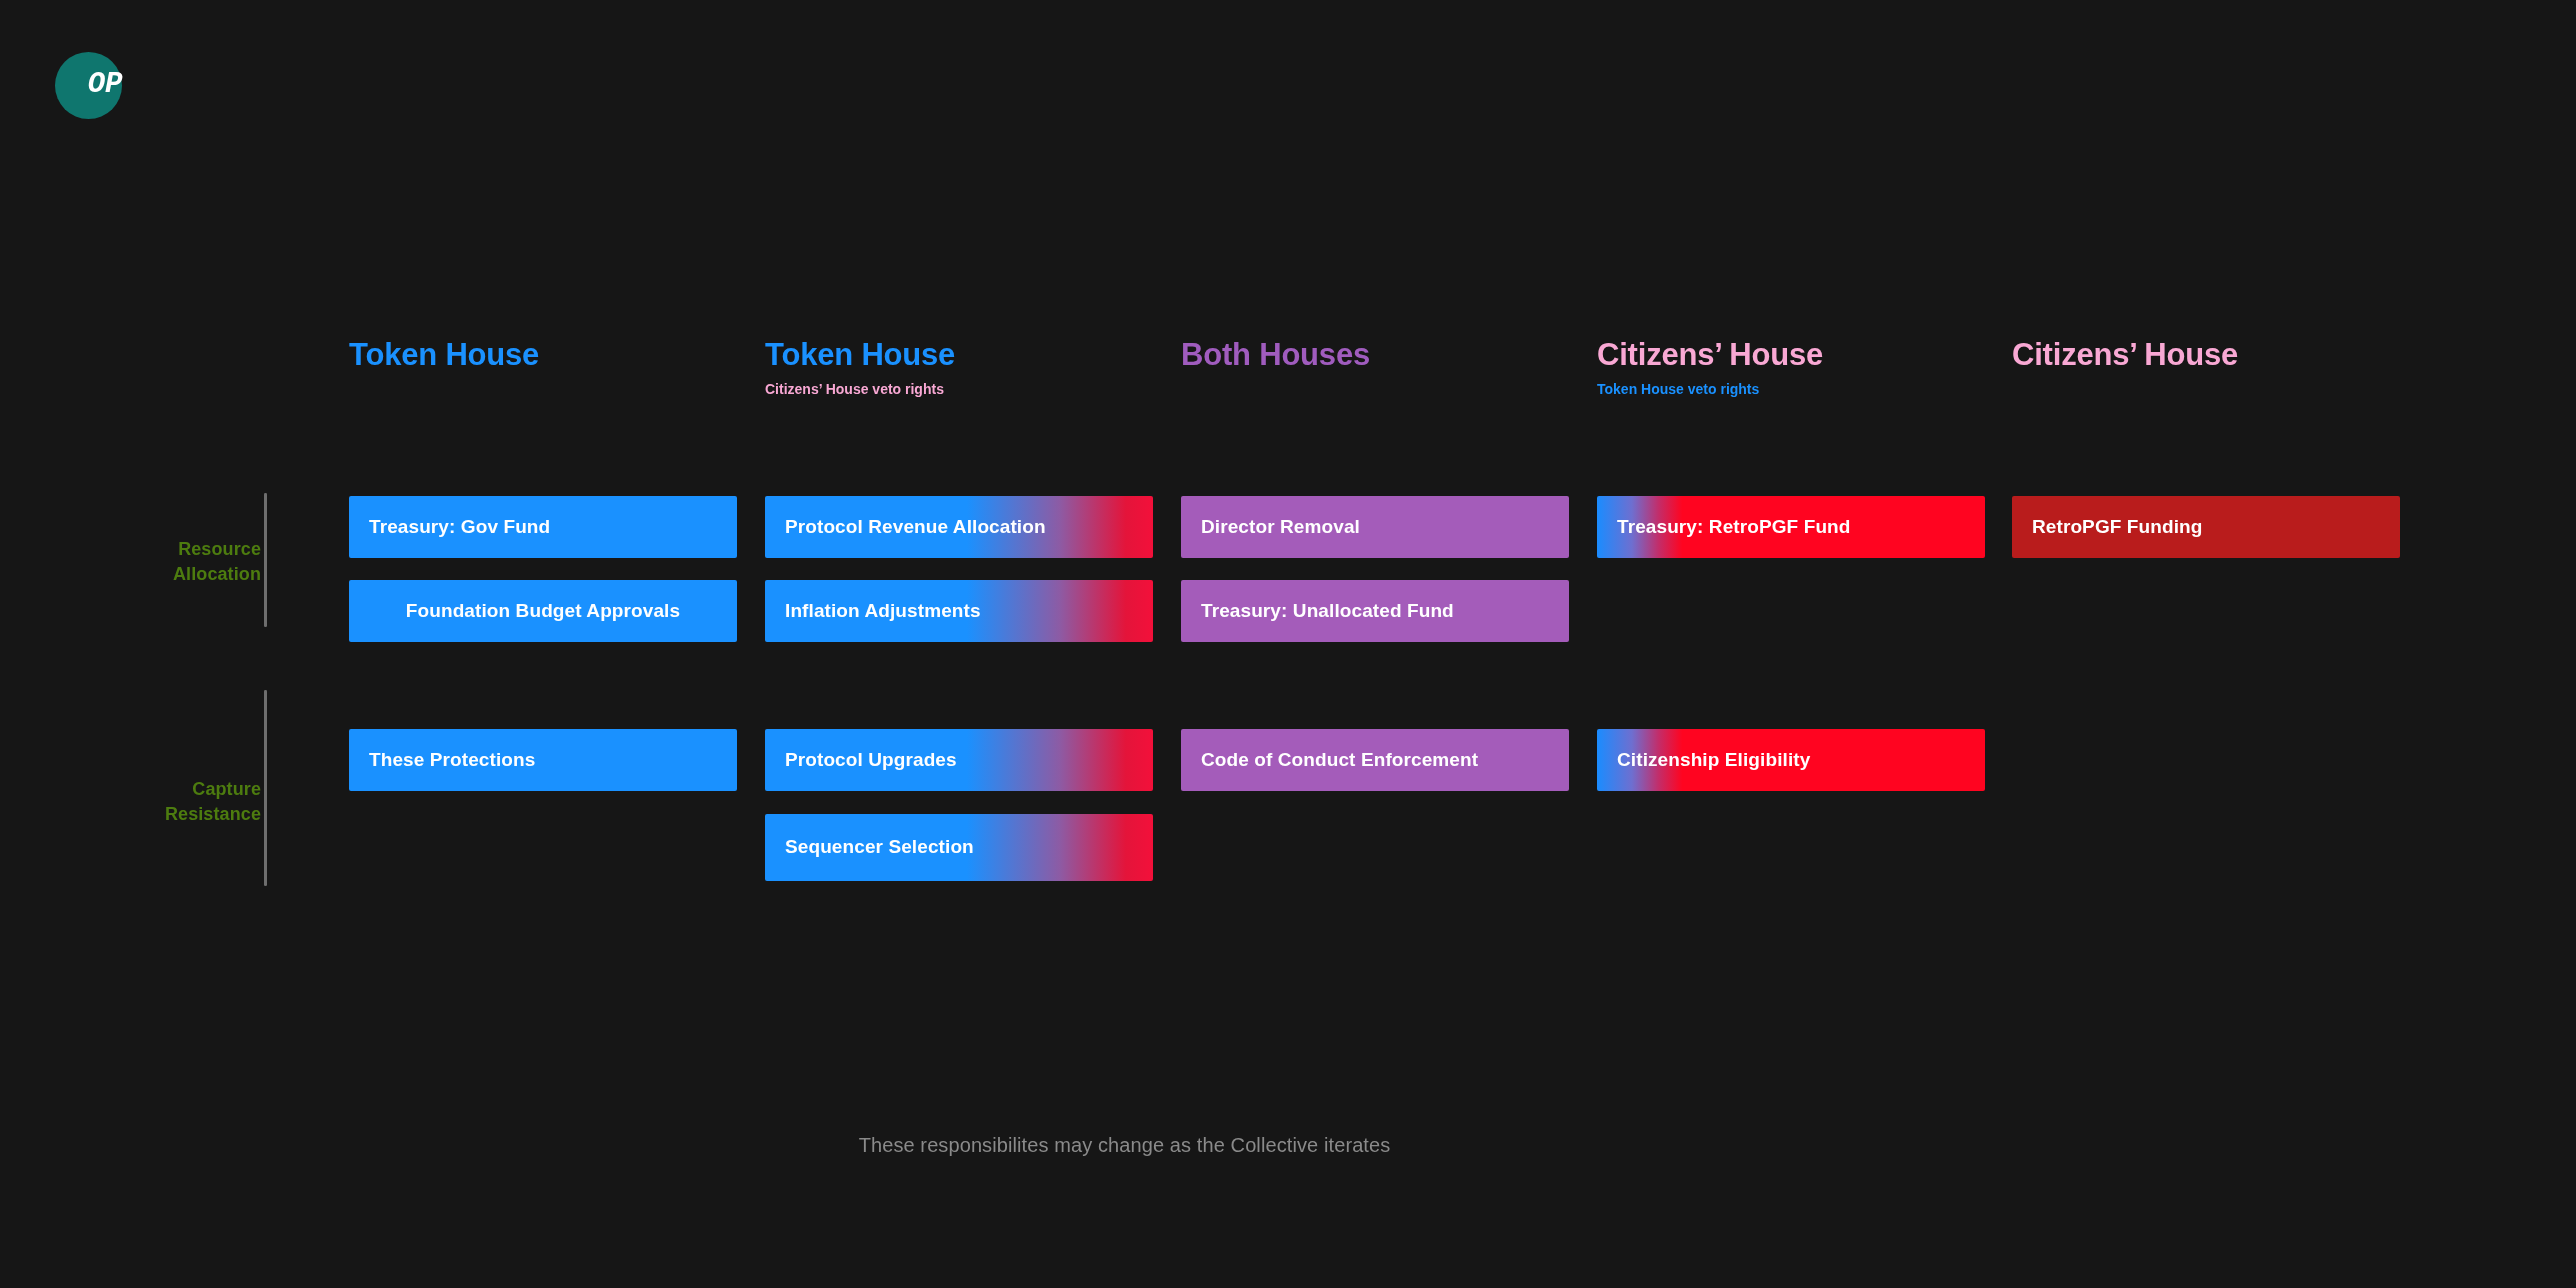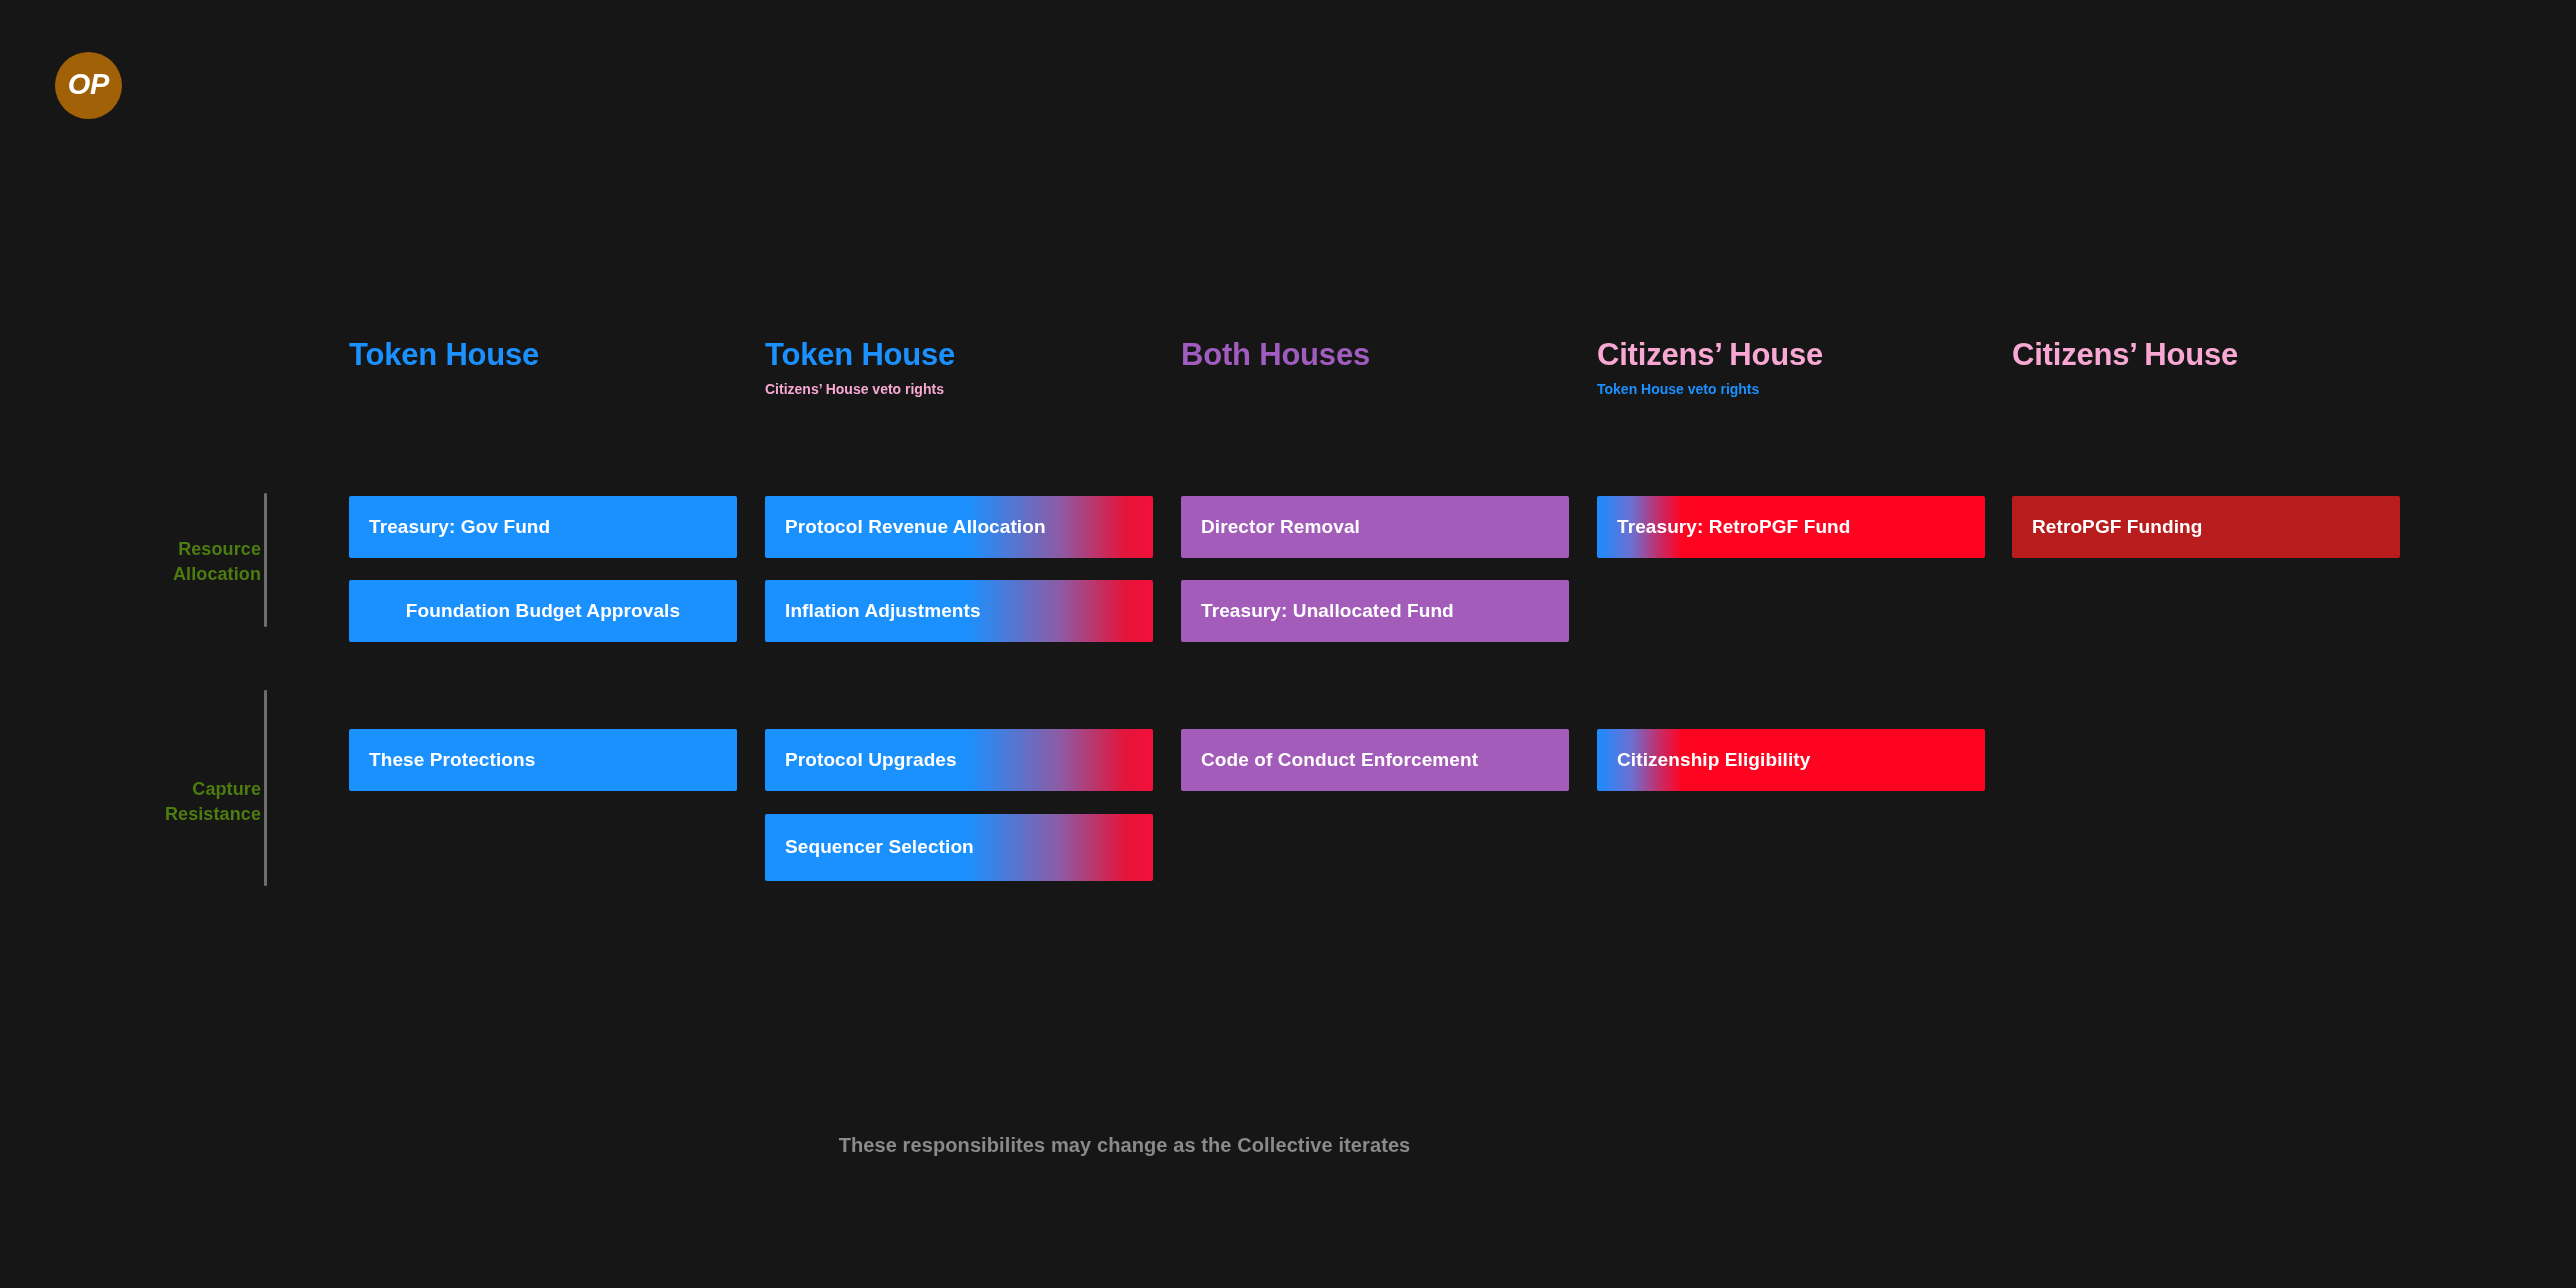--- a/index.html
+++ b/index.html
@@ -23,24 +23,25 @@
   }
 
   
   .logo {
     position: absolute;
     left: 55px;
     top: 52px;
     width: 67px;
     height: 67px;
     border-radius: 50%;
-    background: #a16207;
+    background: #0f766e;
     display: flex;
     align-items: center;
-    justify-content: center;
+    justify-content: flex-end;
+    font-family: Liberation Mono, monospace;
   }
   .logo-text {
     color: #ffffff;
     font-size: 29px;
     font-weight: 700;
     font-style: italic;
     letter-spacing: -0.3px;
     line-height: 1;
     transform: translateY(-0.7px);
   }
@@ -127,21 +128,21 @@
 
   
   .footer {
     position: absolute;
     left: 0;
     top: 1134px;
     width: 2249px;
     text-align: center;
     color: #8A8A8A;
     font-size: 20px;
-    font-weight: 700;
+    font-weight: 400;
     letter-spacing: 0.1px;
   }
 </style>
 </head>
 <body>
 
 <div class="page">
 
   <div class="logo">
     <span class="logo-text">OP</span>

